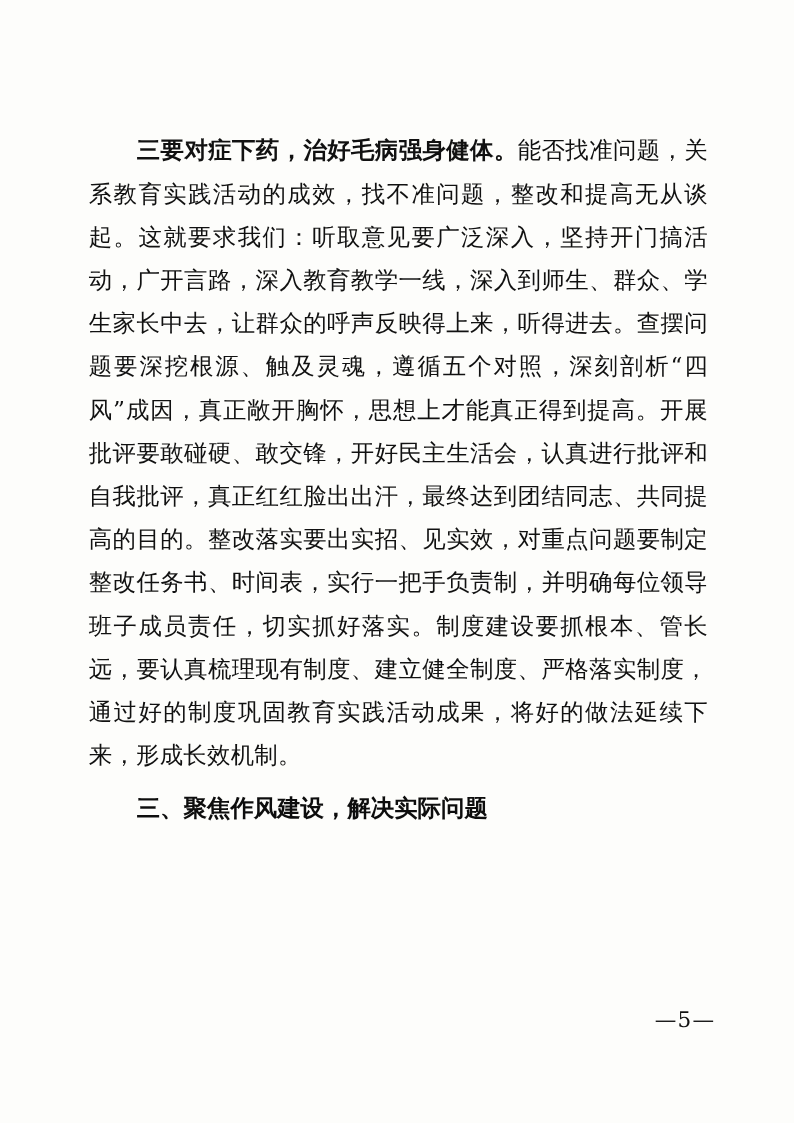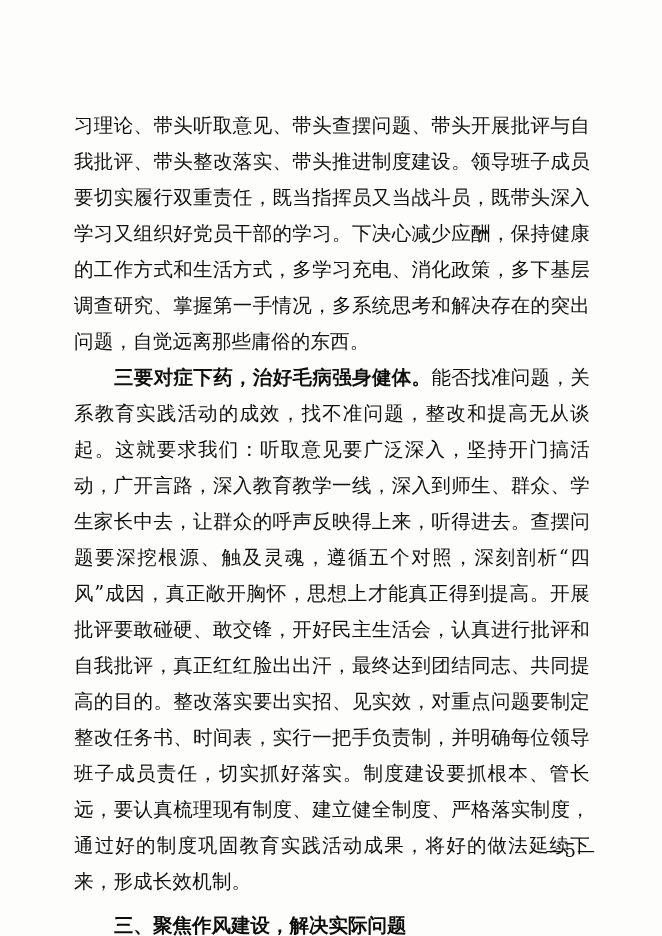--- a/index.html
+++ b/index.html
@@ -59,21 +59,20 @@
     letter-spacing: 1px;
     font-family: "DejaVu Serif", "Liberation Serif", serif;
   }
 </style>
 </head>
 <body>
 
 <div class="page">
   <div class="content">
 
-    <p class="para">习理论、带头听取意见、带头查摆问题、带头开展批评与自我批评、带头整改落实、带头推进制度建设。领导班子成员要切实履行双重责任，既当指挥员又当战斗员，既带头深入学习又组织好党员干部的学习。下决心减少应酬，保持健康的工作方式和生活方式，多学习充电、消化政策，多下基层调查研究、掌握第一手情况，多系统思考和解决存在的突出问题，自觉远离那些庸俗的东西。</p>
 
     <p class="para indent"><span class="bold">三要对症下药，治好毛病强身健体。</span><span>能否找准问题，关系教育实践活动的成效，找不准问题，整改和提高无从谈起。这就要求我们：听取意见要广泛深入，坚持开门搞活动，广开言路，深入教育教学一线，深入到师生、群众、学生家长中去，让群众的呼声反映得上来，听得进去。查摆问题要深挖根源、触及灵魂，遵循五个对照，深刻剖析“四风”成因，真正敞开胸怀，思想上才能真正得到提高。开展批评要敢碰硬、敢交锋，开好民主生活会，认真进行批评和自我批评，真正红红脸出出汗，最终达到团结同志、共同提高的目的。整改落实要出实招、见实效，对重点问题要制定整改任务书、时间表，实行一把手负责制，并明确每位领导班子成员责任，切实抓好落实。制度建设要抓根本、管长远，要认真梳理现有制度、建立健全制度、严格落实制度，通过好的制度巩固教育实践活动成果，将好的做法延续下来，形成长效机制。</span></p>
 
     <div class="spacer"></div>
 
     <p class="heading">三、聚焦作风建设，解决实际问题</p>
 
   </div>
 
   <div class="pagenum">—5—</div>

